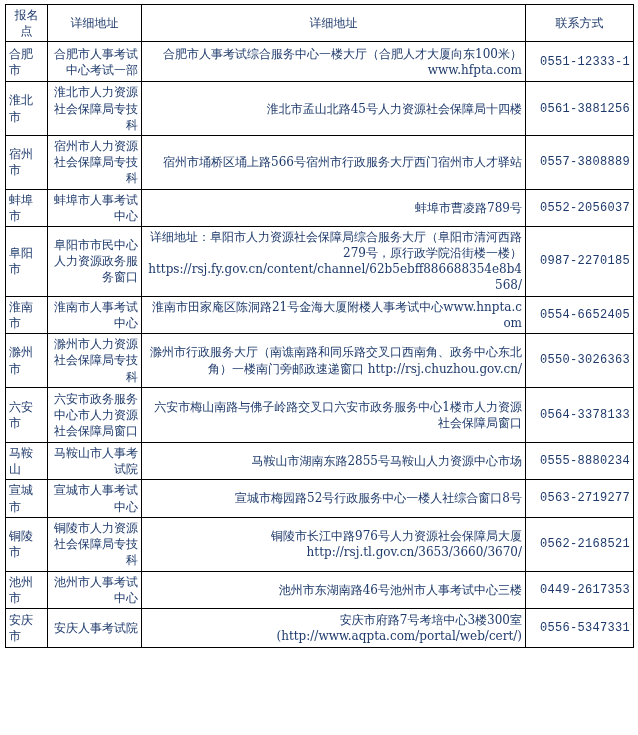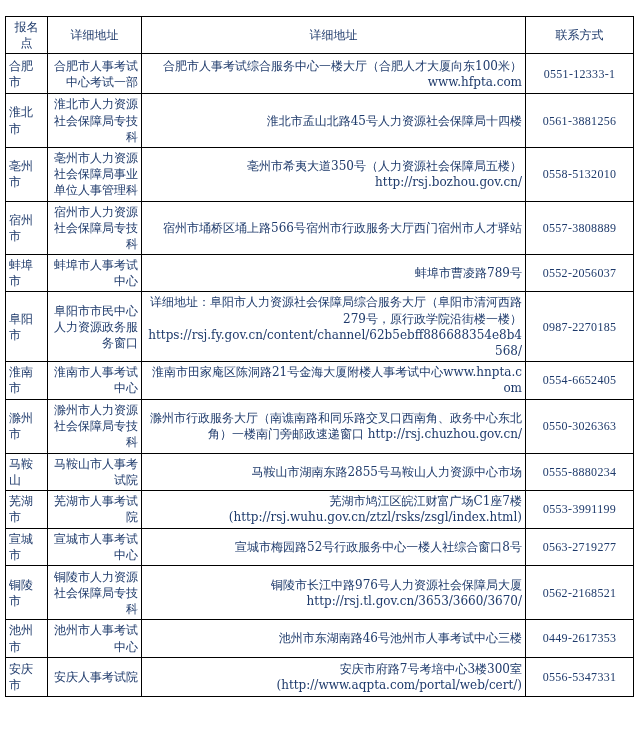--- a/index.html
+++ b/index.html
@@ -5,21 +5,21 @@
   html, body {
     margin: 0;
     padding: 0;
     background: #ffffff;
     width: 638px;
   }
   .page {
     width: 638px;
     height: 735px;
     box-sizing: border-box;
-    padding: 16px 5px;
+    padding: 4px 5px;
     background: #ffffff;
   }
   table.contact-table {
     border-collapse: collapse;
     table-layout: fixed;
     width: 628px;
     font-family: "DejaVu Serif", serif;
     color: #1e3a6b;
   }
   table.contact-table th,
@@ -46,22 +46,22 @@
     text-align: right;
     word-break: break-all;
   }
   td.c-address {
     text-align: right;
     white-space: pre-line;
     word-break: break-all;
     font-size: 11.5px;
   }
   td.c-phone {
-    text-align: center;
-    font-family: Liberation Serif, serif;
+    text-align: right;
+    font-family: Liberation Mono, monospace;
     font-size: 11.5px;
     letter-spacing: 0.3px;
   }
 </style>
 </head>
 <body>
 
 <div class="page">
   <table class="contact-table">
     <colgroup>
@@ -86,27 +86,20 @@
 www.hfpta.com</td>
     <td class="c-phone">0551-12333-1</td>
   </tr>
         <tr style="height: 48px;">
     <td class="c-city">淮北市</td>
     <td class="c-issuer">淮北市人力资源社会保障局专技科</td>
     <td class="c-address">淮北市孟山北路45号人力资源社会保障局十四楼</td>
     <td class="c-phone">0561-3881256</td>
   </tr>
         <tr style="height: 50px;">
-    <td class="c-city">亳州市</td>
-    <td class="c-issuer">亳州市人力资源社会保障局事业单位人事管理科</td>
-    <td class="c-address">亳州市希夷大道350号（人力资源社会保障局五楼）
-http://rsj.bozhou.gov.cn/</td>
-    <td class="c-phone">0558-5132010</td>
-  </tr>
-        <tr style="height: 50px;">
     <td class="c-city">宿州市</td>
     <td class="c-issuer">宿州市人力资源社会保障局专技科</td>
     <td class="c-address">宿州市埇桥区埇上路566号宿州市行政服务大厅西门宿州市人才驿站</td>
     <td class="c-phone">0557-3808889</td>
   </tr>
         <tr style="height: 36px;">
     <td class="c-city">蚌埠市</td>
     <td class="c-issuer">蚌埠市人事考试中心</td>
     <td class="c-address">蚌埠市曹凌路789号</td>
     <td class="c-phone">0552-2056037</td>
@@ -123,32 +116,31 @@
     <td class="c-issuer">淮南市人事考试中心</td>
     <td class="c-address">淮南市田家庵区陈洞路21号金海大厦附楼人事考试中心www.hnpta.com</td>
     <td class="c-phone">0554-6652405</td>
   </tr>
         <tr style="height: 54px;">
     <td class="c-city">滁州市</td>
     <td class="c-issuer">滁州市人力资源社会保障局专技科</td>
     <td class="c-address">滁州市行政服务大厅（南谯南路和同乐路交叉口西南角、政务中心东北角）一楼南门旁邮政速递窗口 http://rsj.chuzhou.gov.cn/</td>
     <td class="c-phone">0550-3026363</td>
   </tr>
+        <tr style="height: 55px;">
+    <td class="c-city">六安市</td>
+    <td class="c-issuer">六安市政务服务中心市人力资源社会保障局窗口</td>
+    <td class="c-address">六安市梅山南路与佛子岭路交叉口六安市政务服务中心1楼市人力资源社会保障局窗口</td>
+    <td class="c-phone">0564-3378133</td>
+  </tr>
         <tr style="height: 37px; margin-top: 24px;">
     <td class="c-city">马鞍山</td>
     <td class="c-issuer">马鞍山市人事考试院</td>
     <td class="c-address">马鞍山市湖南东路2855号马鞍山人力资源中心市场</td>
     <td class="c-phone">0555-8880234</td>
-  </tr>
-        <tr style="height: 38px;">
-    <td class="c-city">芜湖市</td>
-    <td class="c-issuer">芜湖市人事考试院</td>
-    <td class="c-address">芜湖市鸠江区皖江财富广场C1座7楼
-(http://rsj.wuhu.gov.cn/ztzl/rsks/zsgl/index.html)</td>
-    <td class="c-phone">0553-3991199</td>
   </tr>
         <tr style="height: 36px;">
     <td class="c-city">宣城市</td>
     <td class="c-issuer">宣城市人事考试中心</td>
     <td class="c-address">宣城市梅园路52号行政服务中心一楼人社综合窗口8号</td>
     <td class="c-phone">0563-2719277</td>
   </tr>
         <tr style="height: 54px;">
     <td class="c-city">铜陵市</td>
     <td class="c-issuer">铜陵市人力资源社会保障局专技科</td>

